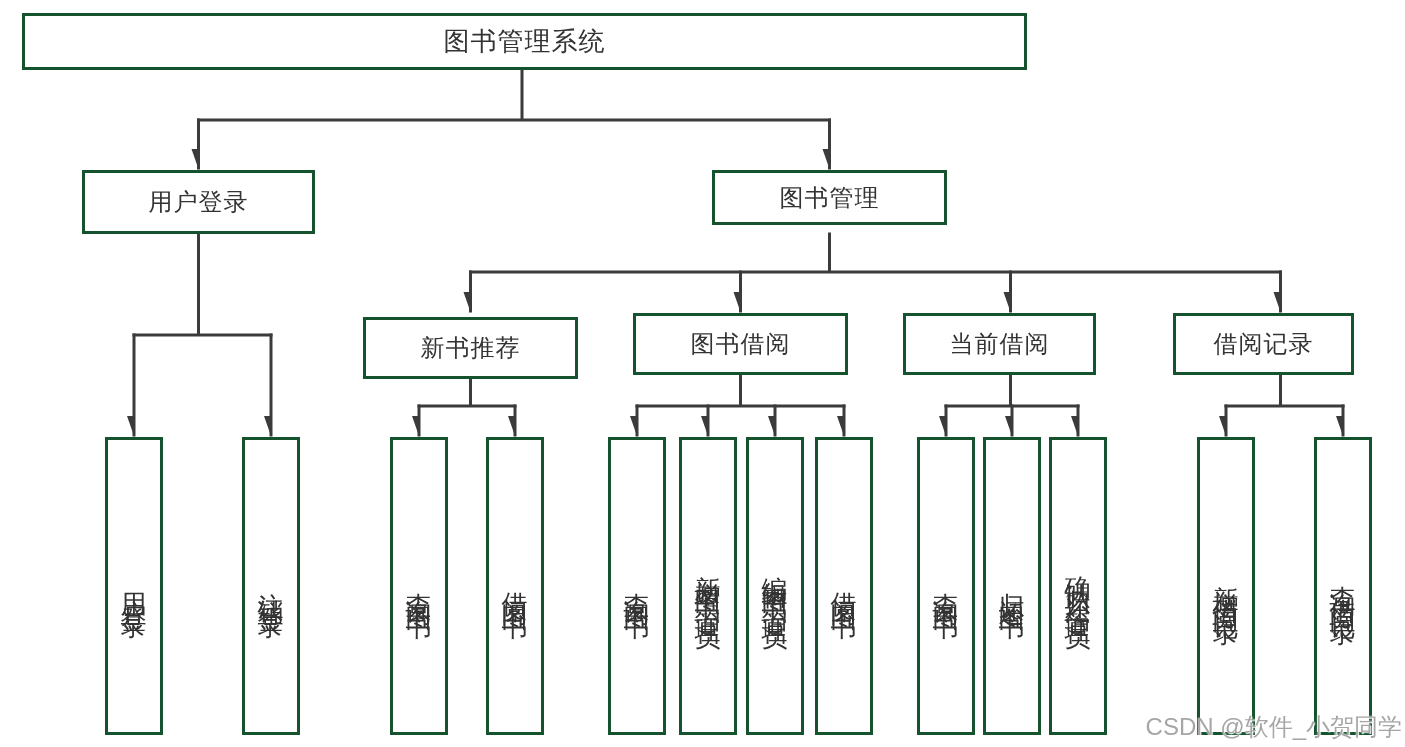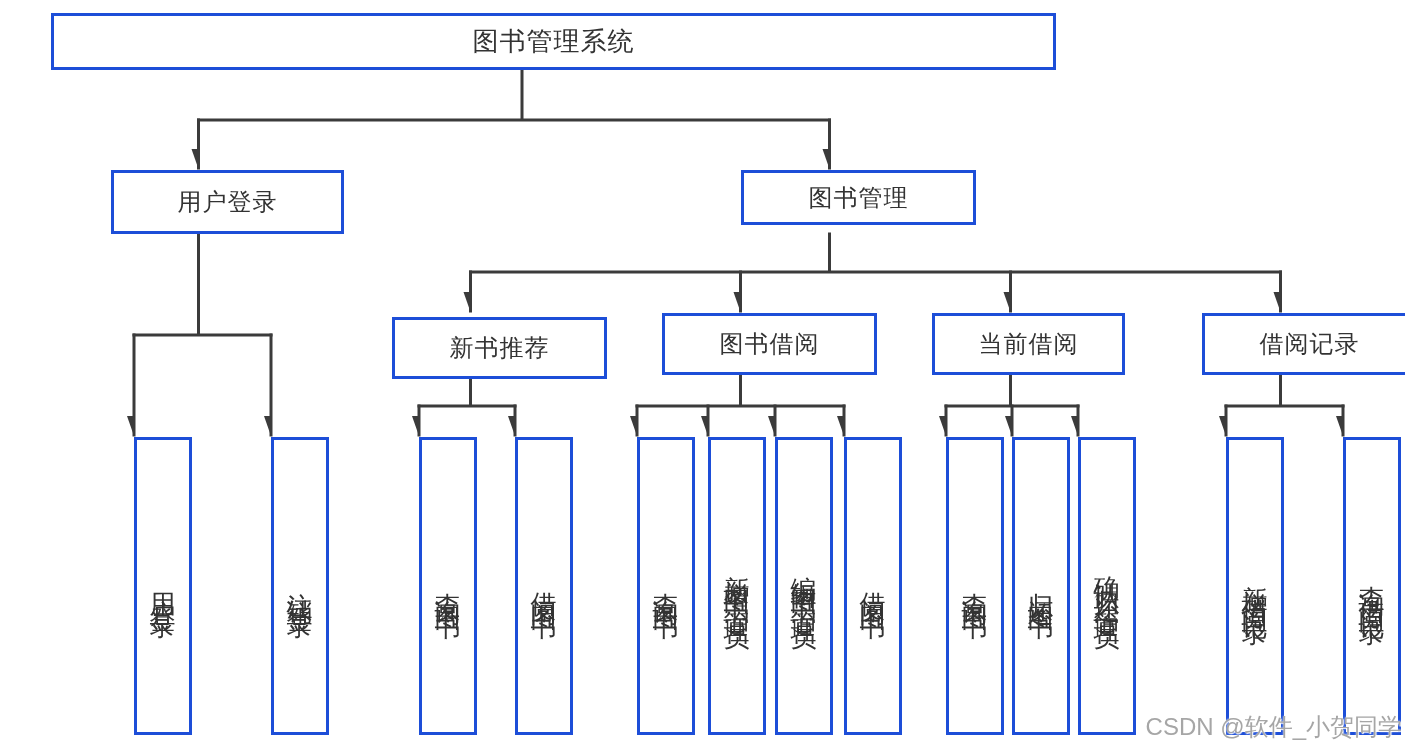--- a/index.html
+++ b/index.html
@@ -22,27 +22,26 @@
   }
   .cline {
     stroke: #3b3b3b;
     stroke-width: 3;
     fill: none;
     stroke-linecap: square;
   }
   .node {
     position: absolute;
     box-sizing: border-box;
-    border: 3px solid #1d4ed8;
+    border: 3px solid #14532d;
     background: #ffffff;
     display: flex;
     align-items: center;
     justify-content: center;
     color: #333333;
-    margin-left: 29px;
   }
   .h-node { font-size: 24px; letter-spacing: 1px; }
   .root-node { font-size: 26px; letter-spacing: 1px; }
   .leaf {
     top: 437px;
     width: 58px;
     height: 298px;
   }
   .leaf .vtext {
     writing-mode: vertical-rl;
@@ -125,21 +124,21 @@
   </svg>
 
   <div class="node root-node" style="left:22px; top:13px; width:1005px; height:57px;">图书管理系统</div>
 
   <div class="node h-node" style="left:82px; top:170px; width:233px; height:64px;">用户登录</div>
   <div class="node h-node" style="left:712px; top:170px; width:235px; height:55px;">图书管理</div>
 
   <div class="node h-node" style="left:363px; top:317px; width:215px; height:62px;">新书推荐</div>
   <div class="node h-node" style="left:633px; top:313px; width:215px; height:62px;">图书借阅</div>
   <div class="node h-node" style="left:903px; top:313px; width:193px; height:62px;">当前借阅</div>
-  <div class="node h-node" style="left:1173px; top:313px; width:215px; height:62px;">借阅记录</div>
+  <div class="node h-node" style="left:1173px; top:313px; width:181px; height:62px;">借阅记录</div>
 
   <div class="node leaf" style="left:105px;">
     <span class="vtext">用户登录</span>
   </div>
   <div class="node leaf" style="left:242px;">
     <span class="vtext">注销登录</span>
   </div>
 
   <div class="node leaf" style="left:390px;">
     <span class="vtext">查询图书</span>

